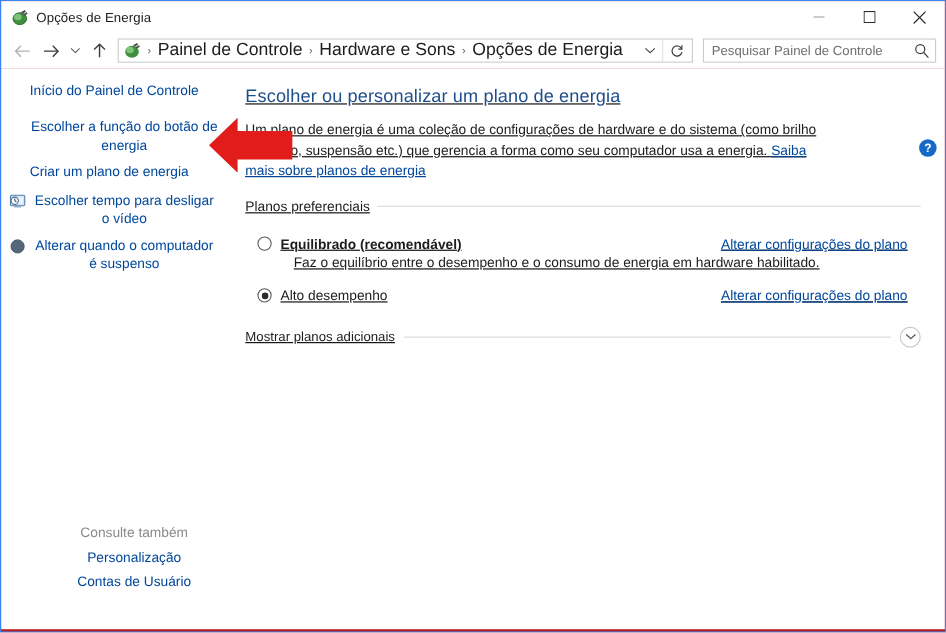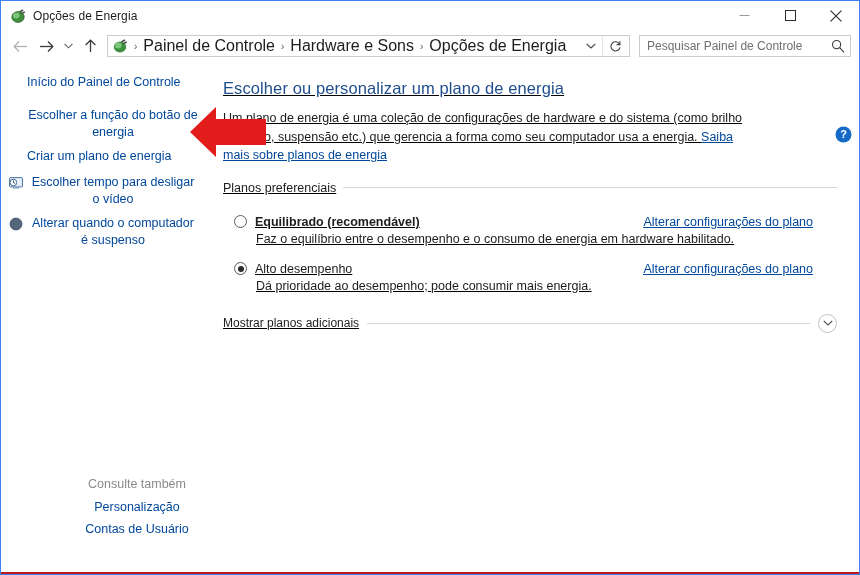--- a/index.html
+++ b/index.html
@@ -202,21 +202,21 @@
     font-size: 12.5px;
     line-height: 17px;
     color: #00479b;
     max-width: 172px;
   }
   .side-gap-lg { height: 13px; }
   .side-gap-sm { height: 6px; }
 
   .seealso {
     position: absolute;
-    left: 15px;
+    left: 0;
     bottom: 28px;
     width: 212px;
     padding-left: 30px;
     box-sizing: border-box;
   }
   .seealso-title {
     font-size: 12.5px;
     color: #8a8a8a;
     margin-bottom: 9px;
   }
@@ -311,27 +311,27 @@
     background: #2b2b2b;
   }
   .plan-name {
     font-size: 12.5px;
     color: #1c1c1c;
   }
   .plan-name.bold { font-weight: bold; }
   .plan-link {
     font-size: 12.5px;
     color: #00479b;
-    margin-right: 24px;
+    margin-right: 12px;
     white-space: nowrap;
   }
   .plan-desc {
     font-size: 12.5px;
     color: #1c1c1c;
-    margin: 3px 0 0 33px;
+    margin: 3px 0 0 44px;
   }
 
   .expander {
     display: flex;
     align-items: center;
     margin-top: 21px;
   }
   .expander-label {
     font-size: 12px;
     color: #1c1c1c;
@@ -561,21 +561,20 @@
         </div>
 
         <div class="plan">
           <div class="plan-row">
             <div class="plan-left">
               <span class="radio checked"></span>
               <span class="plan-name">Alto desempenho</span>
             </div>
             <a href="#" class="plan-link">Alterar configurações do plano</a>
           </div>
-          <div class="plan-desc">Dá prioridade ao desempenho; pode consumir mais energia.</div>
         </div>
       </div>
 
       <div class="expander">
         <span class="expander-label">Mostrar planos adicionais</span>
         <span class="expander-rule"></span>
         <span class="expander-btn">
           <svg width="10" height="6" viewBox="0 0 10 6">
               <path d="M0.8 1 L5 4.9 L9.2 1" fill="none" stroke="#5a5a5a" stroke-width="1.2"></path>
             </svg>

